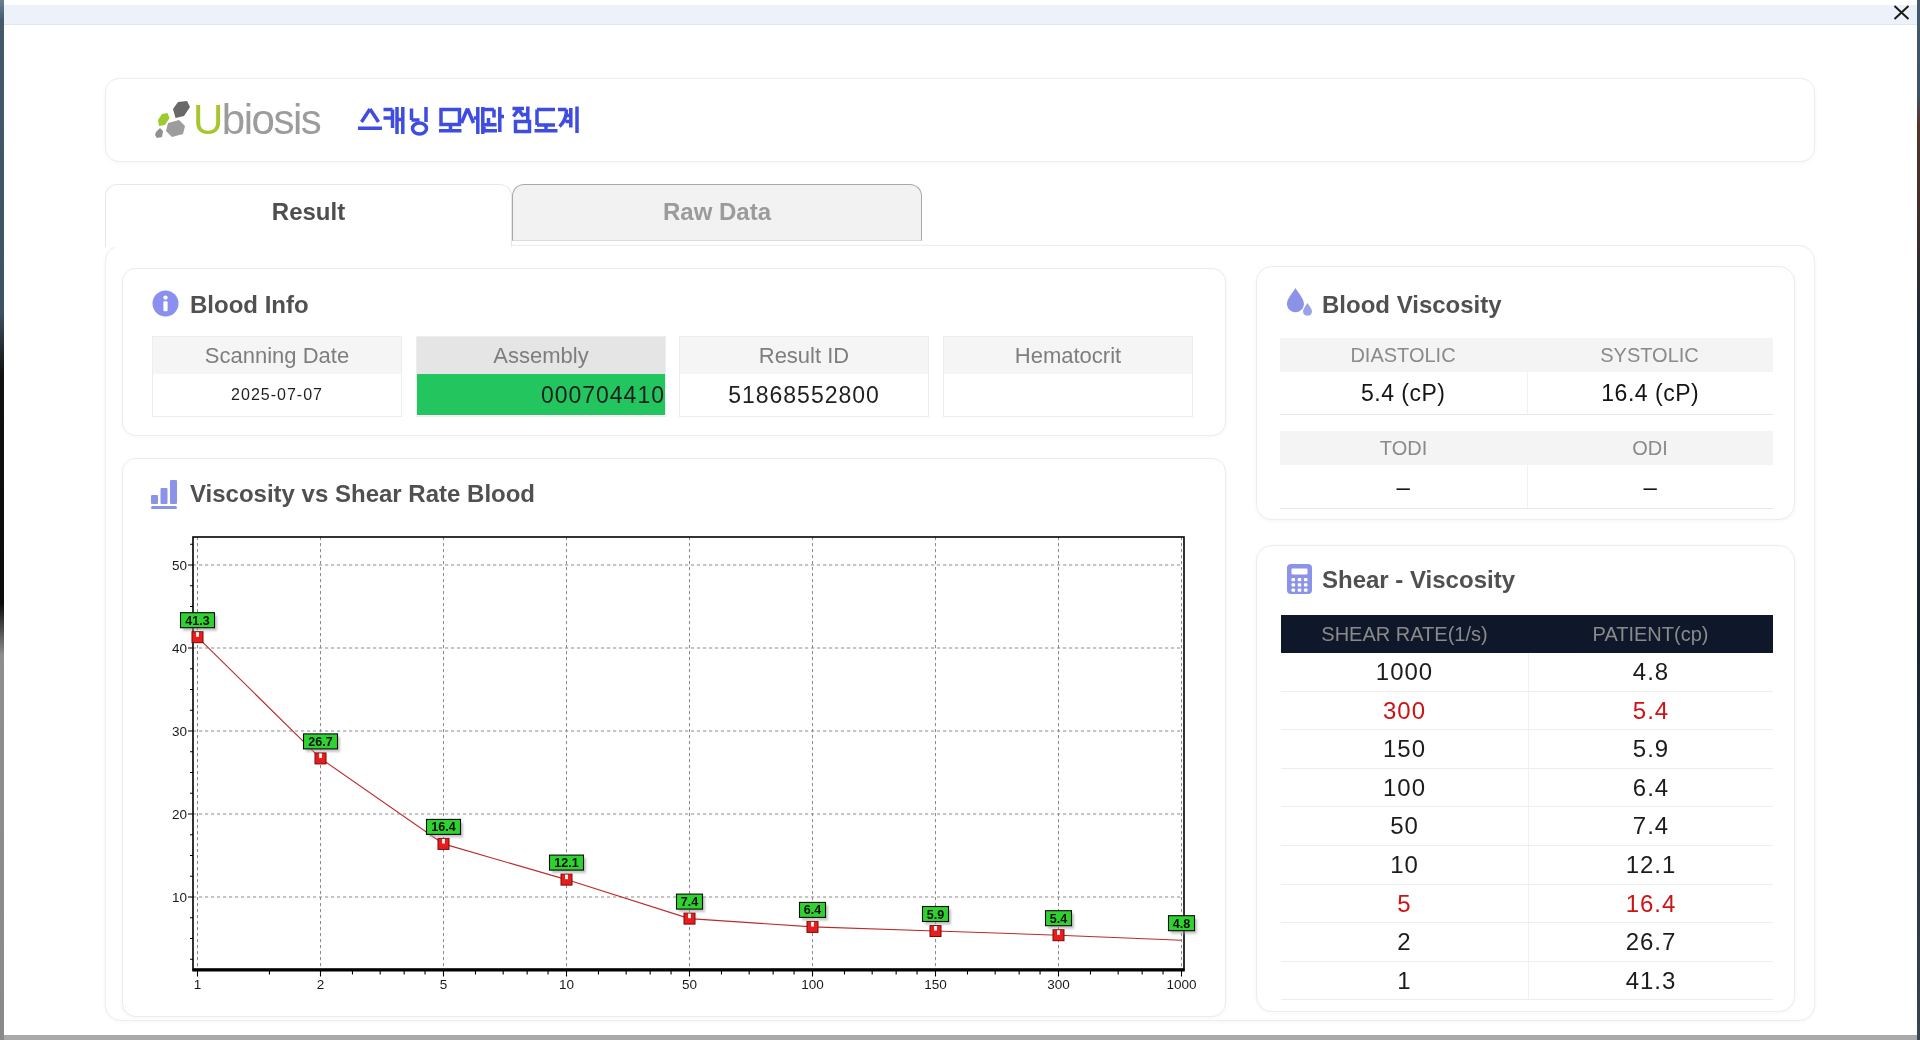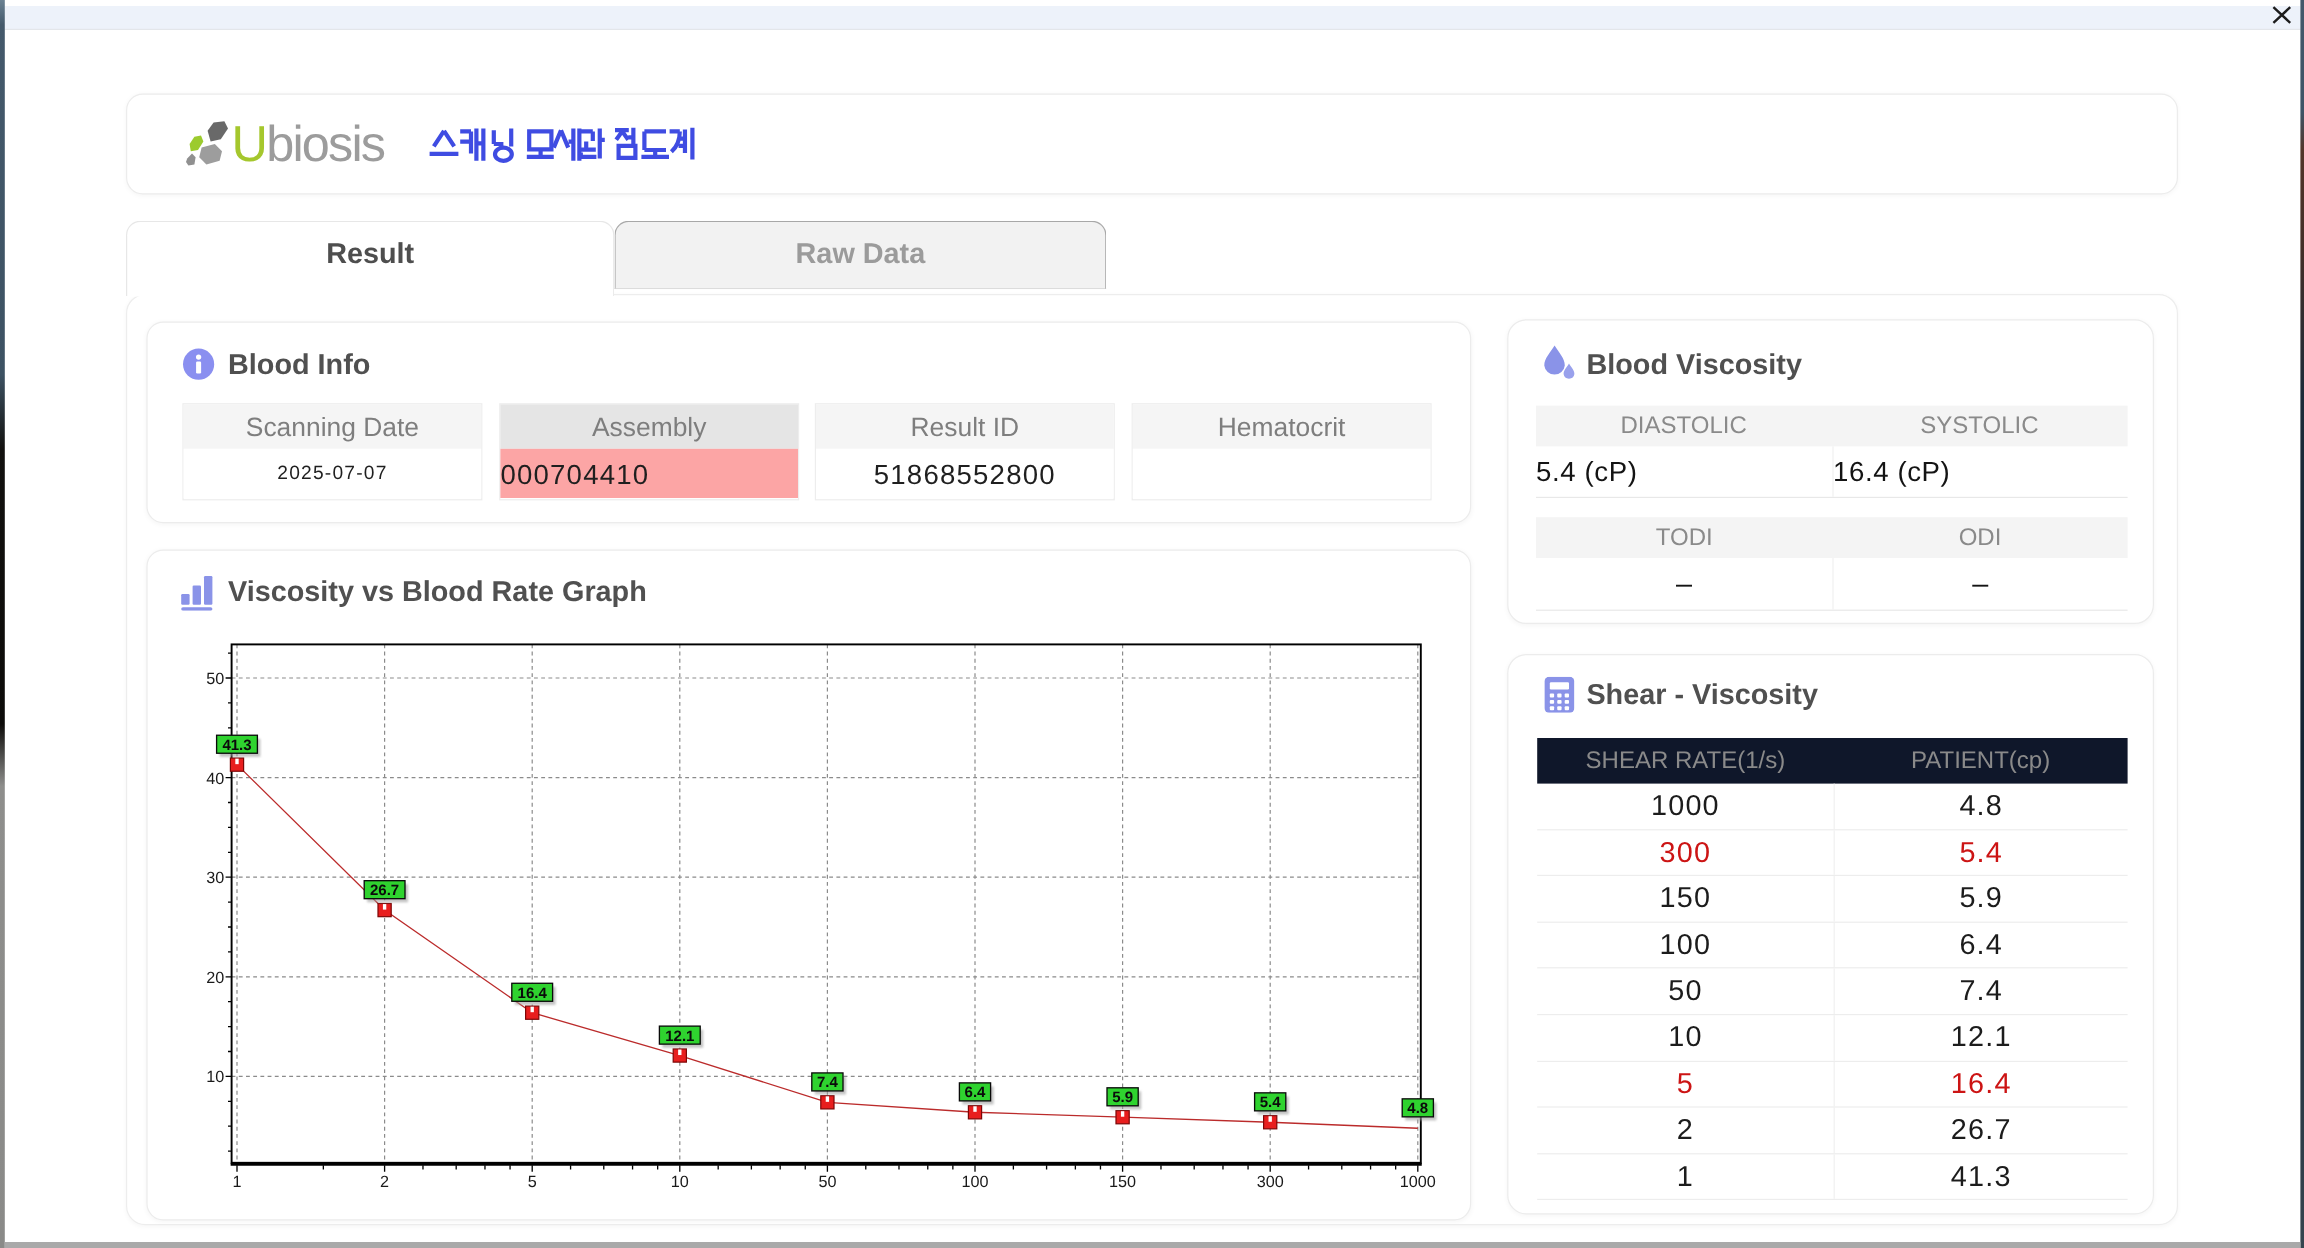--- a/index.html
+++ b/index.html
@@ -52,39 +52,39 @@
 <circle cx="13.5" cy="7.6" r="2.2" fill="#fff"></circle>
 <rect x="11.4" y="11.2" width="4.2" height="10" rx="1" fill="#fff"></rect>
 </svg>
 <div class="ttl" style="left:190px;top:291px">Blood Info</div>
 <div style="position:absolute;left:152px;top:336px;width:248px;height:79px;border:1px solid #ededed">
 <div style="height:37px;background:#f5f5f5;color:#7e7e7e;font-size:22px;line-height:38px;text-align:center">Scanning Date</div>
 <div style="height:41px;background:#fff;color:#1f1f1f;font-size:16px;line-height:42px;text-align:center;letter-spacing:1px">2025-07-07</div>
 </div>
 <div style="position:absolute;left:416px;top:336px;width:248px;height:79px;border:1px solid #ededed">
 <div style="height:37px;background:#e5e5e5;color:#7e7e7e;font-size:22px;line-height:38px;text-align:center">Assembly</div>
-<div style="height:41px;background:#fca5a5;color:#1f1f1f;font-size:23px;line-height:42px;text-align:left;letter-spacing:1px">000704410</div>
+<div style="height:41px;background:#22c55e;color:#1f1f1f;font-size:23px;line-height:42px;text-align:right;letter-spacing:1px">000704410</div>
 </div>
 <div style="position:absolute;left:679px;top:336px;width:248px;height:79px;border:1px solid #ededed">
 <div style="height:37px;background:#f5f5f5;color:#7e7e7e;font-size:22px;line-height:38px;text-align:center">Result ID</div>
 <div style="height:41px;background:#fff;color:#1f1f1f;font-size:23px;line-height:42px;text-align:center;letter-spacing:1px">51868552800</div>
 </div>
 <div style="position:absolute;left:943px;top:336px;width:248px;height:79px;border:1px solid #ededed">
 <div style="height:37px;background:#f5f5f5;color:#7e7e7e;font-size:22px;line-height:38px;text-align:center">Hematocrit</div>
 <div style="height:41px;background:#fff;color:#1f1f1f;font-size:23px;line-height:42px;text-align:center;letter-spacing:1px"></div>
 </div>
 
 <div class="card" style="left:122px;top:458px;width:1102px;height:557px;border-radius:14px"></div>
 <svg style="position:absolute;left:150px;top:478px" width="30" height="31" viewBox="0 0 30 31">
 <rect x="1" y="17" width="7" height="9" rx="1" fill="#8a93e8"></rect>
 <rect x="10.5" y="10" width="7" height="16" rx="1" fill="#8a93e8"></rect>
 <rect x="20" y="2" width="7" height="24" rx="1" fill="#8a93e8"></rect>
 <rect x="1" y="28" width="26" height="3" rx="1.5" fill="#8a93e8"></rect>
 </svg>
-<div class="ttl" style="left:190px;top:480px">Viscosity vs Blood Rate Graph</div>
+<div class="ttl" style="left:190px;top:480px">Viscosity vs Shear Rate Blood</div>
 <svg style="position:absolute;left:122px;top:458px" width="1102" height="557" viewBox="122 458 1102 557">
 <defs>
       <filter id="bl" x="-40%" y="-40%" width="200%" height="200%">
         <feGaussianBlur stdDeviation="1.1"></feGaussianBlur>
       </filter>
     </defs>
 <rect x="193" y="537" width="991" height="432" fill="#ffffff"></rect>
 <path d="M193 565.0H1184 M193 648.0H1184 M193 731.0H1184 M193 814.0H1184 M193 897.0H1184 M197.5 537V969 M320.5 537V969 M443.5 537V969 M566.5 537V969 M689.5 537V969 M812.5 537V969 M935.5 537V969 M1058.5 537V969 M1181.5 537V969" stroke="#8b8b8b" stroke-width="1" stroke-dasharray="3.2 2.8" fill="none"></path>
 <rect x="193" y="537" width="991" height="432" fill="none" stroke="#000000" stroke-width="1.6"></rect>
 <line x1="192.2" y1="970.2" x2="1184.8" y2="970.2" stroke="#000" stroke-width="2.4"></line>
@@ -153,21 +153,21 @@
 <svg style="position:absolute;left:1286px;top:287px" width="32" height="34" viewBox="0 0 32 34">
 <path d="M9.5 1 C13 7 18 11.5 18 17.5 A8.6 8.6 0 0 1 0.9 17.5 C0.9 11.5 6 7 9.5 1 Z" fill="#8a93e8"></path>
 <path d="M21.5 16 C23.4 19.2 26 21.6 26 24.7 A4.55 4.55 0 0 1 17 24.7 C17 21.6 19.6 19.2 21.5 16 Z" fill="#99a1ec"></path>
 </svg>
 <div class="ttl" style="left:1322px;top:291px">Blood Viscosity</div>
 <div class="abs" style="left:1280px;top:338px;width:493px">
   <div style="display:flex;height:34px;background:#f4f4f4;color:#8a8a8a;font-size:20px;line-height:34px;text-align:center">
       <div style="width:246px">DIASTOLIC</div>
       <div style="width:247px">SYSTOLIC</div>
     </div>
-  <div style="display:flex;height:42px;border-bottom:1px solid #e8e8e8;color:#141414;font-size:23px;line-height:42px;letter-spacing:0.5px">
+  <div style="display:flex;height:42px;border-bottom:1px solid #e8e8e8;color:#141414;font-size:23px;line-height:42px;text-align:center;letter-spacing:0.5px">
       <div style="width:247px;border-right:1px solid #f0f0f0">5.4 (cP)</div>
       <div style="width:246px">16.4 (cP)</div>
     </div>
   <div style="height:16px"></div>
   <div style="display:flex;height:34px;background:#f4f4f4;color:#8a8a8a;font-size:20px;line-height:34px;text-align:center">
       <div style="width:247px">TODI</div>
       <div style="width:246px">ODI</div>
     </div>
   <div style="display:flex;height:43px;border-bottom:1px solid #e8e8e8;color:#141414;font-size:24px;line-height:43px;text-align:center">
       <div style="width:247px;border-right:1px solid #f0f0f0">–</div>

